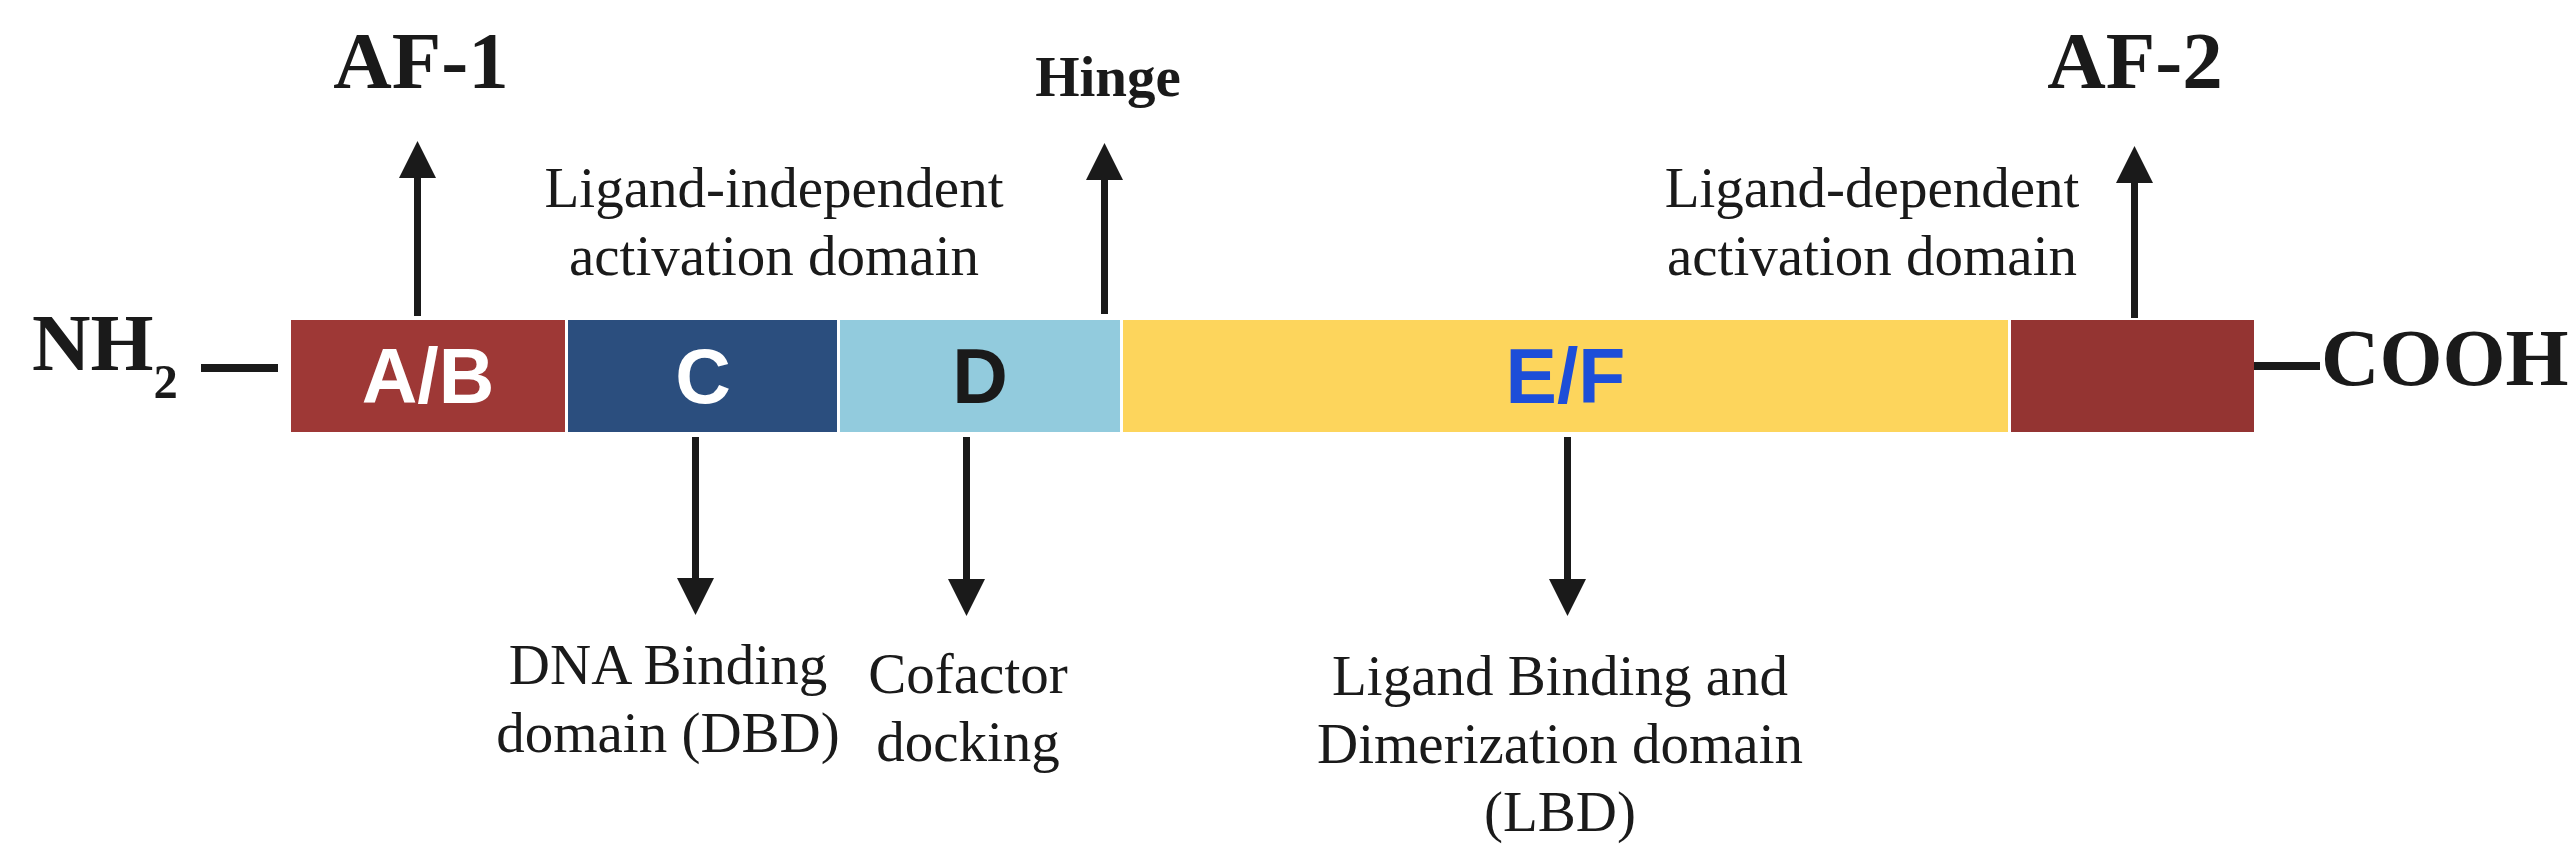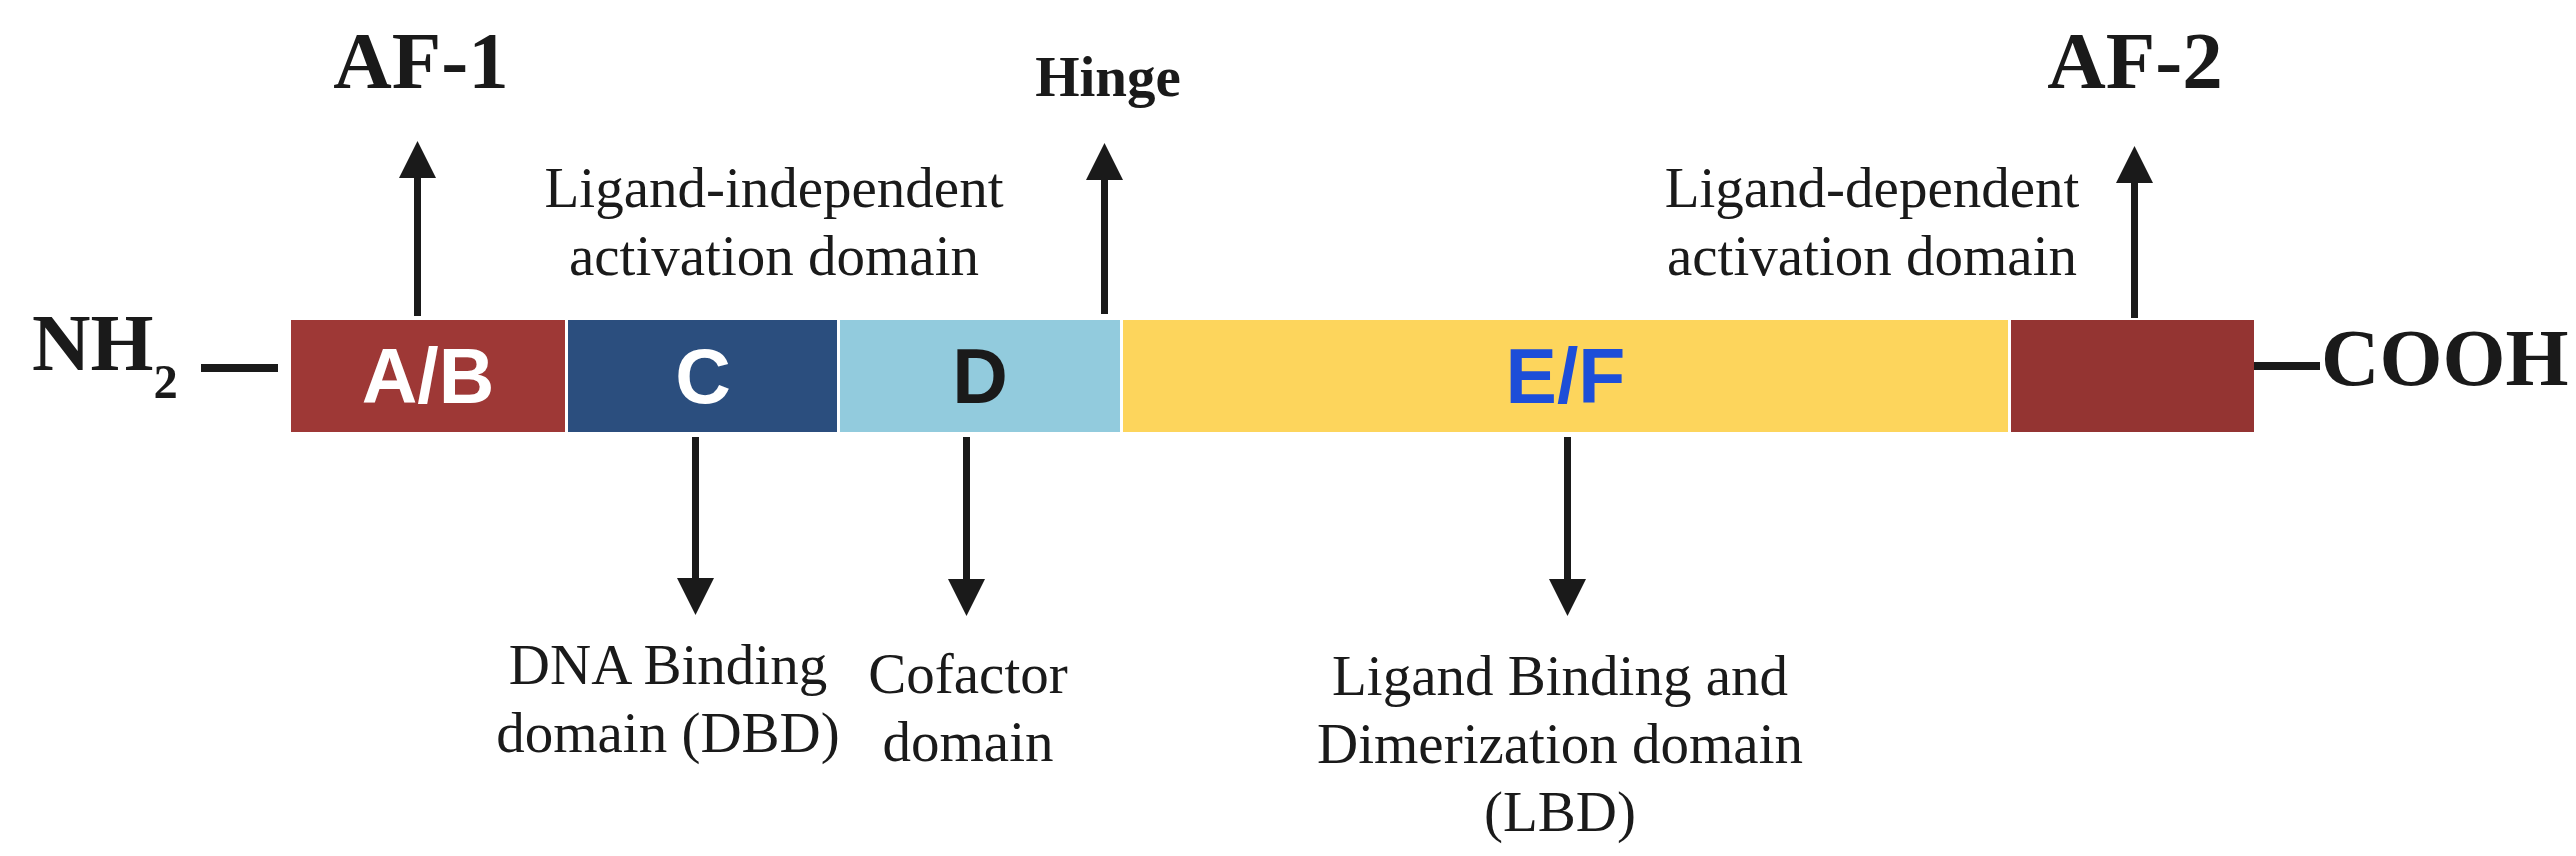--- a/index.html
+++ b/index.html
@@ -126,21 +126,21 @@
       </svg>
   </div>
 
   <div class="abs ann" id="dbd-label">
     <div>DNA Binding</div>
     <div>domain (DBD)</div>
   </div>
 
   <div class="abs ann" id="cofactor-label">
     <div>Cofactor</div>
-    <div>domain</div>
+    <div>docking</div>
   </div>
 
   <div class="abs ann" id="lbd-label">
     <div>Ligand Binding and</div>
     <div>Dimerization domain</div>
     <div>(LBD)</div>
   </div>
 
 </div>
 

